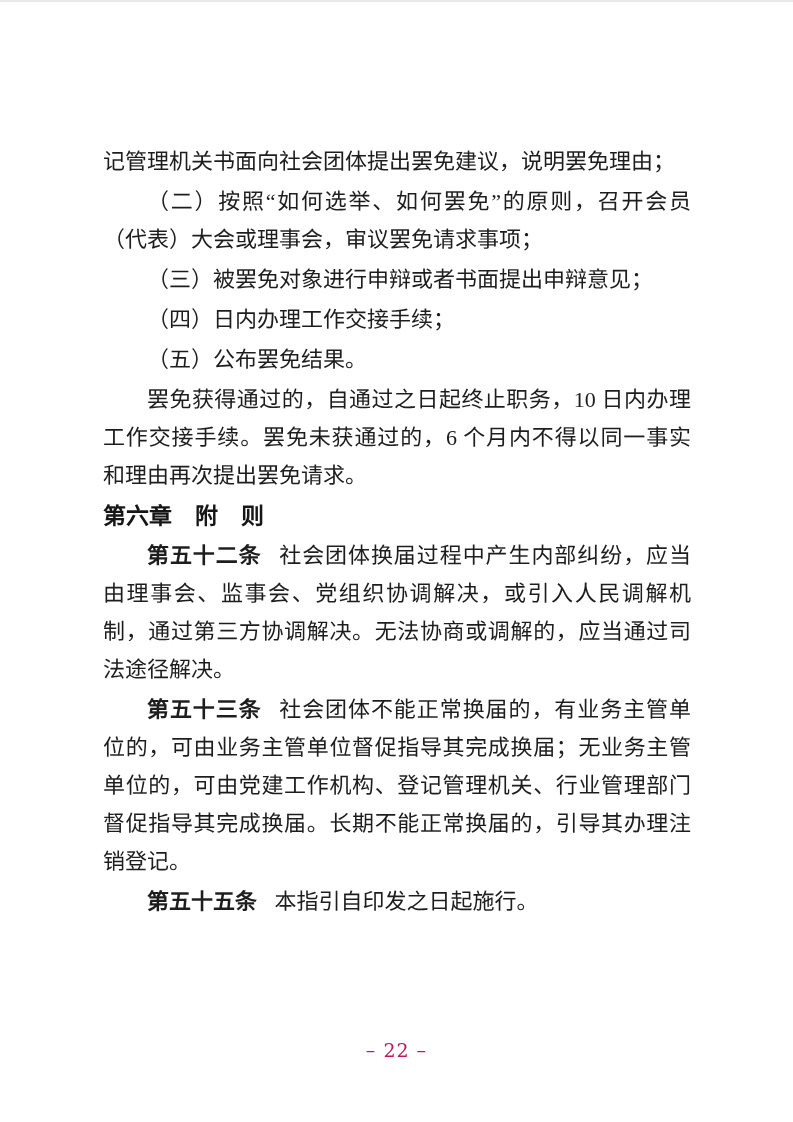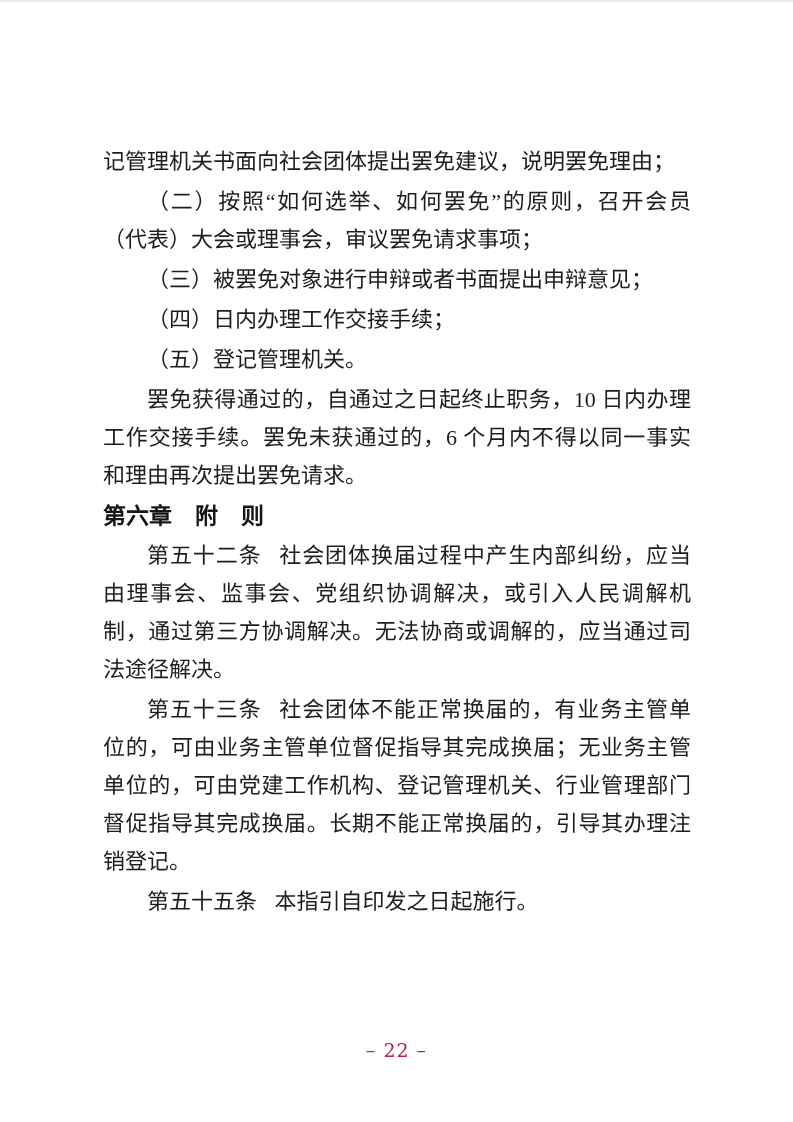--- a/index.html
+++ b/index.html
@@ -39,21 +39,21 @@
     margin: 0 0 2px 0;
     font-size: 23px;
     font-weight: bold;
     text-align: left;
     text-indent: 0;
     line-height: 38px;
     font-family: "Liberation Sans", "DejaVu Sans", sans-serif;
     color: #161616;
   }
   .lead {
-    font-weight: normal;
+    font-weight: bold;
     margin-right: 0.8em;
     font-family: "Liberation Serif", "DejaVu Serif", serif;
   }
   .footer {
     position: absolute;
     left: 0;
     right: 0;
     top: 1036px;
     text-align: center;
     font-size: 19px;
@@ -71,21 +71,21 @@
   <div class="content">
 
     <p class="para">记管理机关书面向社会团体提出罢免建议，说明罢免理由；</p>
 
     <p class="para indent">（二）按照“如何选举、如何罢免”的原则，召开会员（代表）大会或理事会，审议罢免请求事项；</p>
 
     <p class="para indent">（三）被罢免对象进行申辩或者书面提出申辩意见；</p>
 
     <p class="para indent">（四）日内办理工作交接手续；</p>
 
-    <p class="para indent">（五）登记管理机关。</p>
+    <p class="para indent">（五）公布罢免结果。</p>
 
     <p class="para indent">罢免获得通过的，自通过之日起终止职务，10 日内办理工作交接手续。罢免未获通过的，6 个月内不得以同一事实和理由再次提出罢免请求。</p>
 
     <h2 class="chapter">第六章　附　则</h2>
 
     <p class="para indent"><span class="lead">第五十二条</span><span>社会团体换届过程中产生内部纠纷，应当由理事会、监事会、党组织协调解决，或引入人民调解机制，通过第三方协调解决。无法协商或调解的，应当通过司法途径解决。</span></p>
 
     <p class="para indent"><span class="lead">第五十三条</span><span>社会团体不能正常换届的，有业务主管单位的，可由业务主管单位督促指导其完成换届；无业务主管单位的，可由党建工作机构、登记管理机关、行业管理部门督促指导其完成换届。长期不能正常换届的，引导其办理注销登记。</span></p>
 
 

